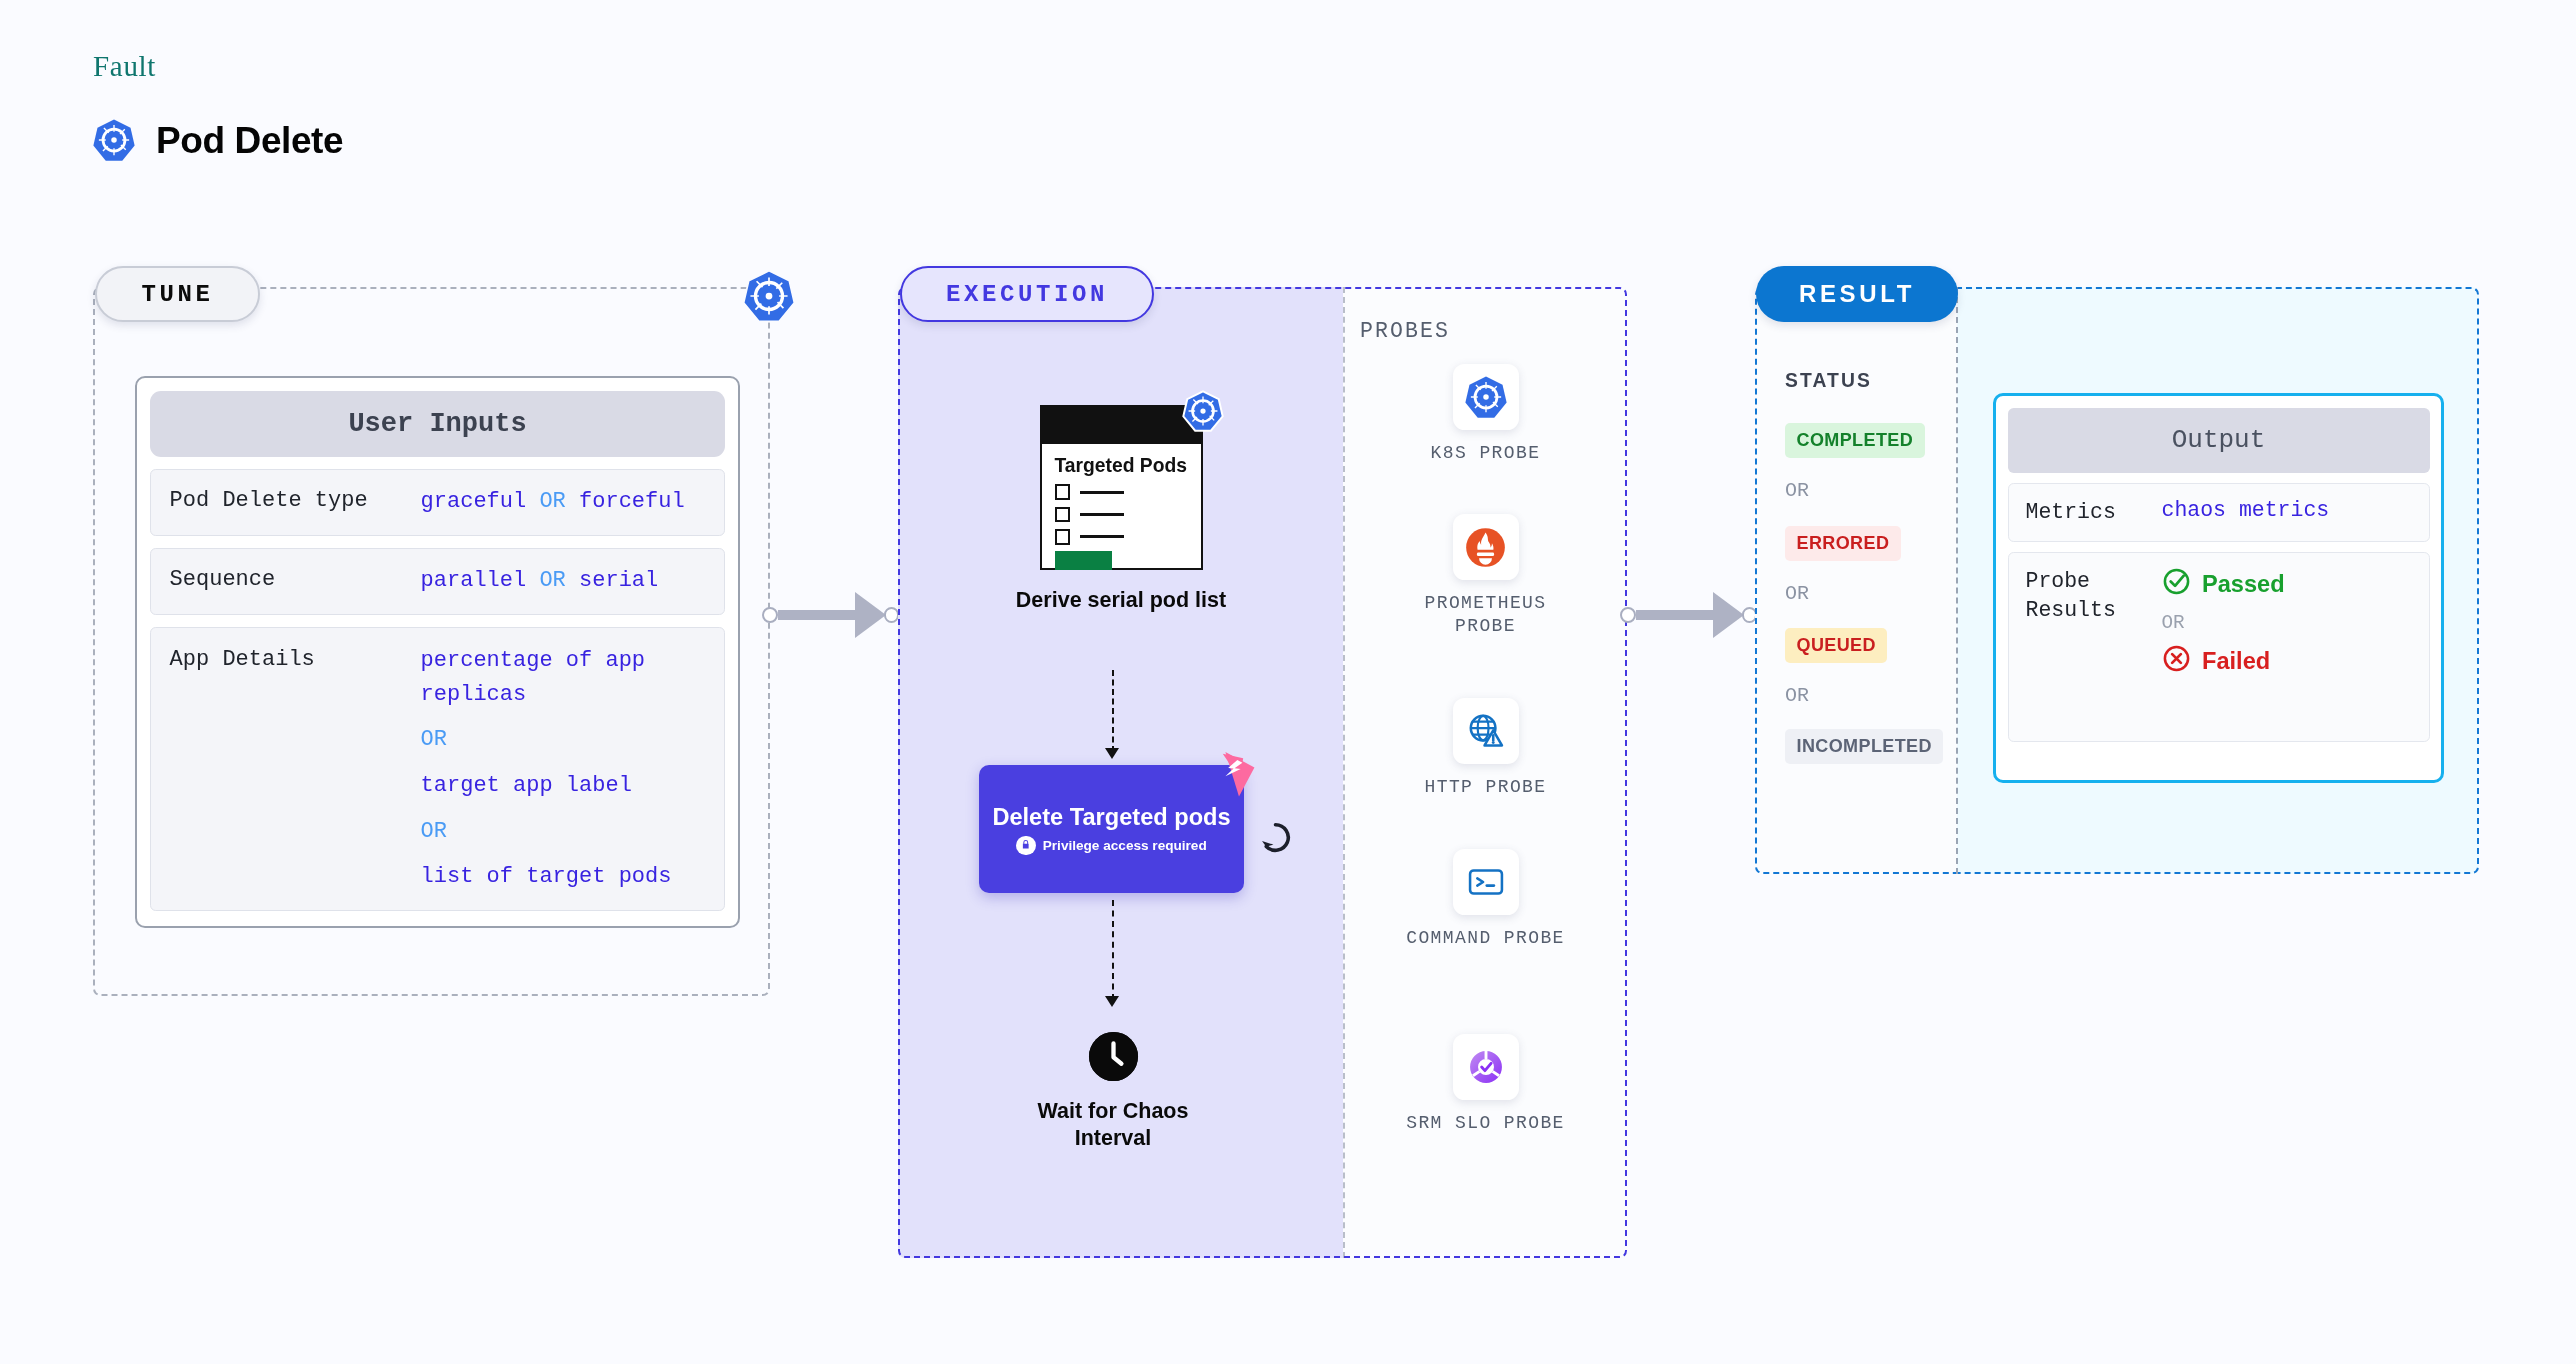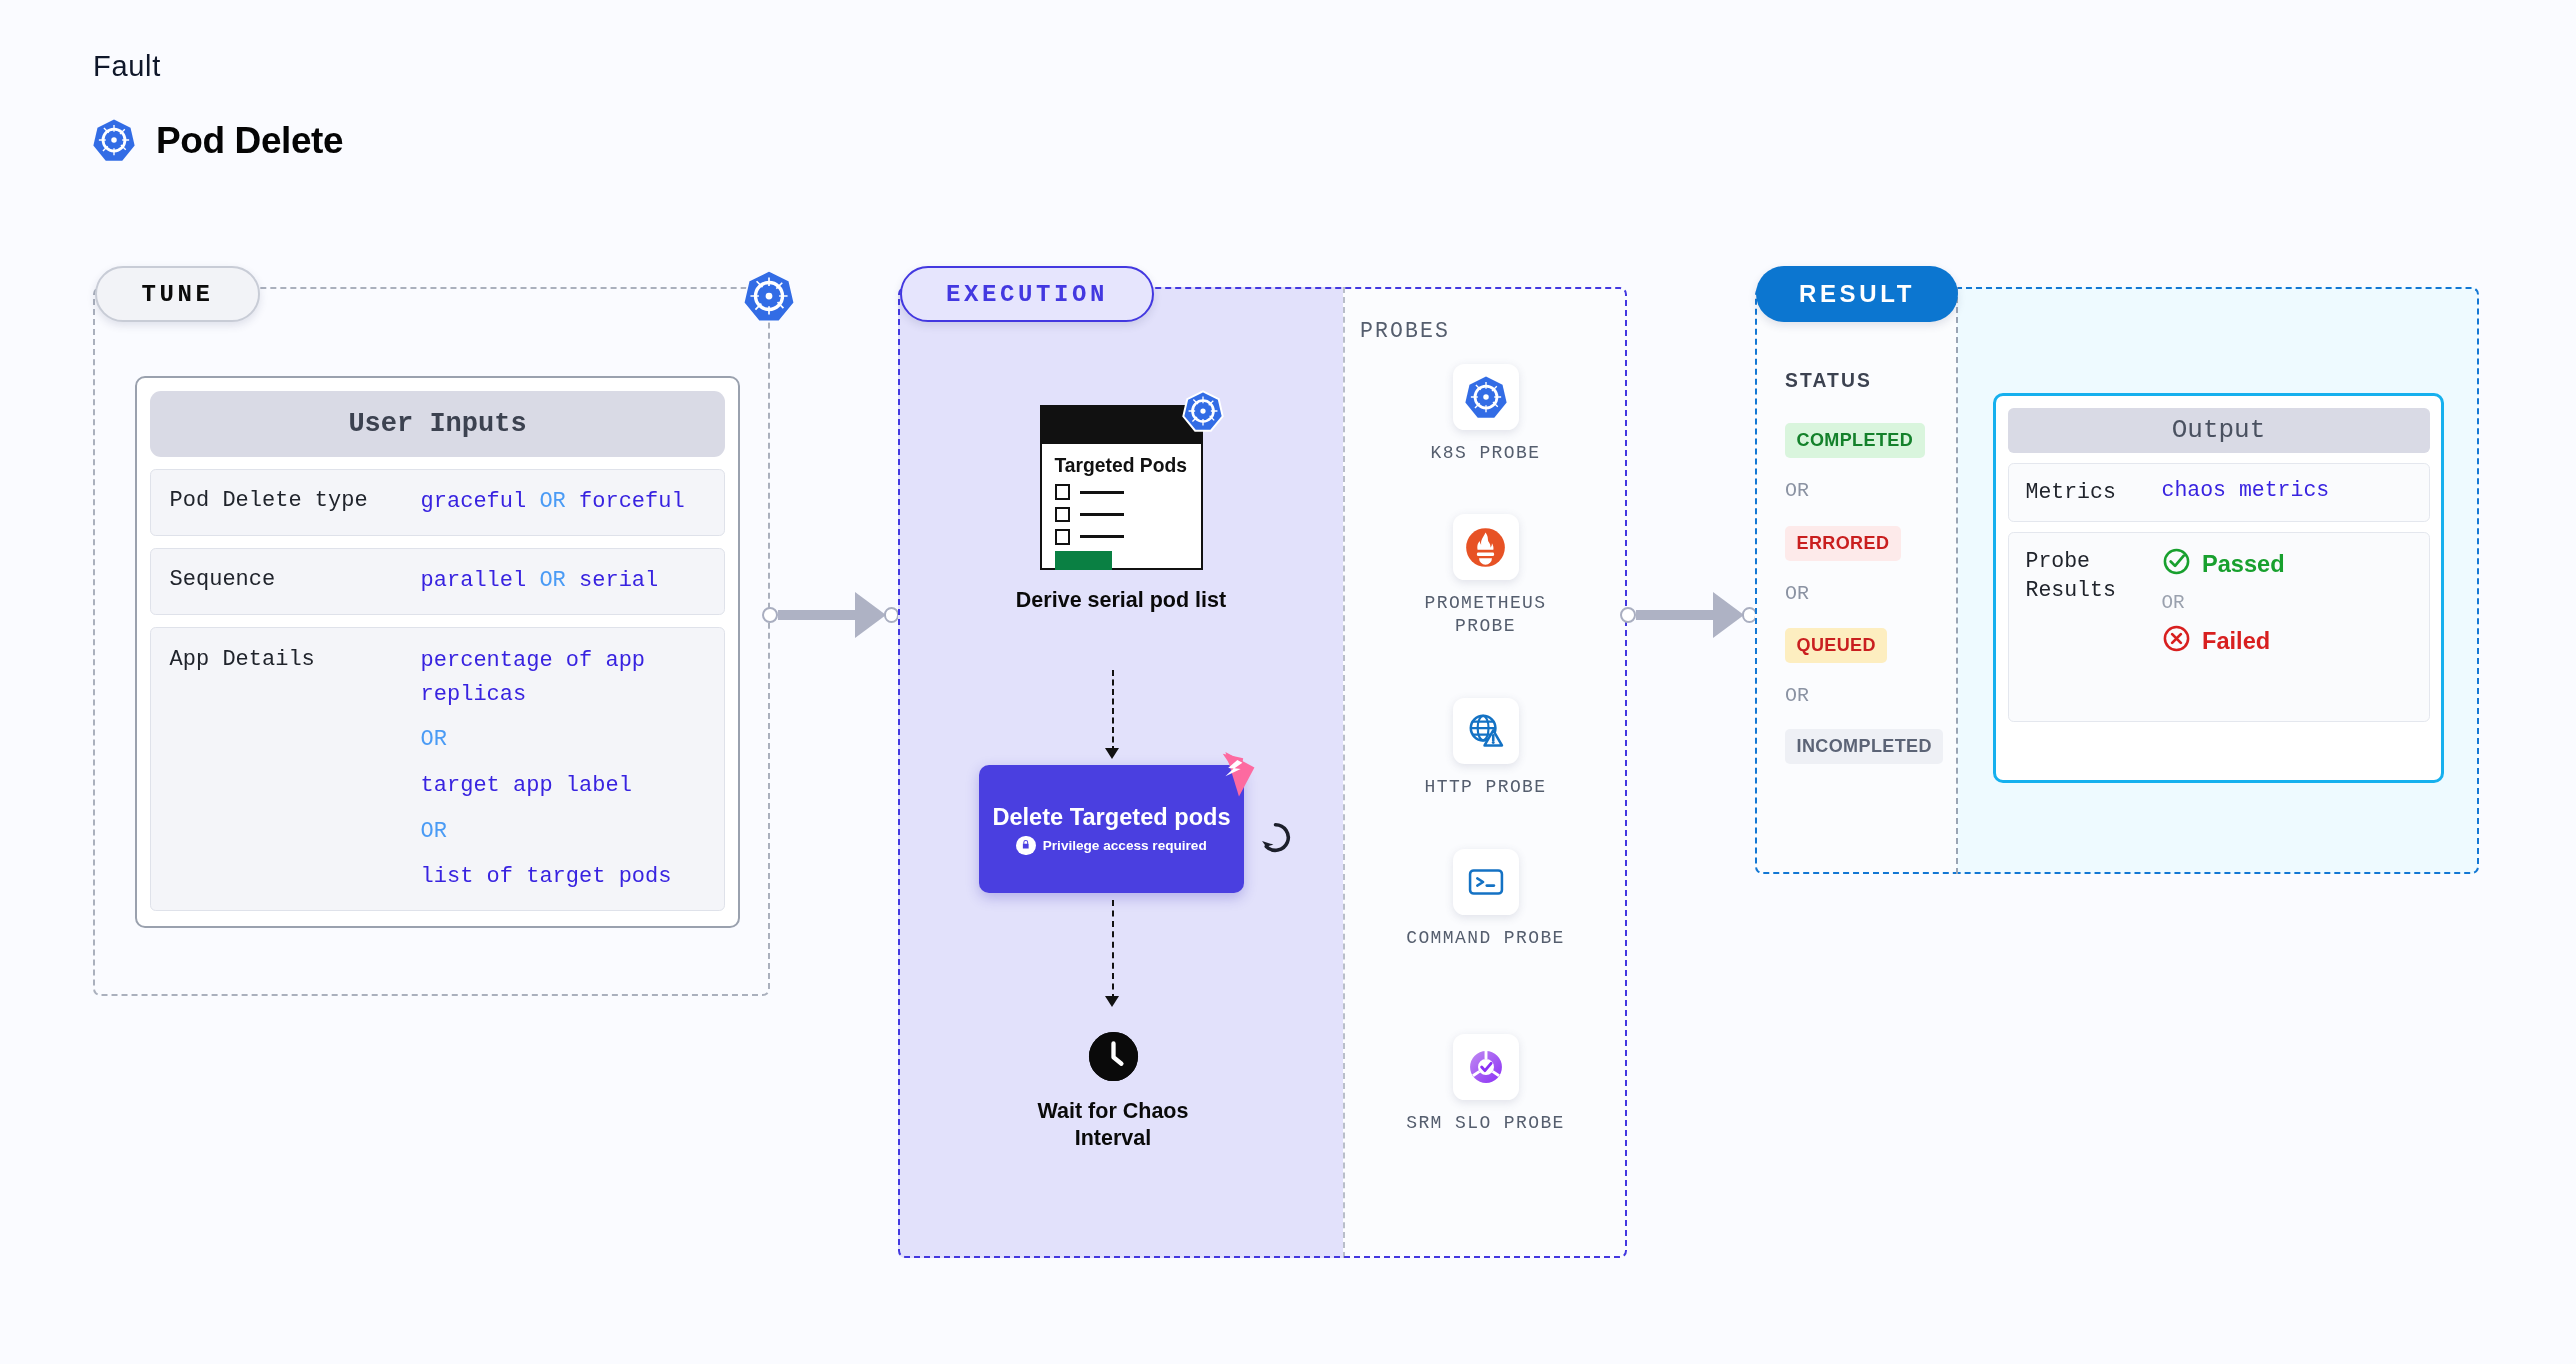--- a/index.html
+++ b/index.html
@@ -9,22 +9,22 @@
     position: relative;
     font-family: "Liberation Sans", sans-serif;
     -webkit-font-smoothing: antialiased;
     overflow: hidden;
   }
   .mono { font-family: "Liberation Mono", monospace; }
 
   
   #header-fault-label {
     position: absolute; left: 93px; top: 50px;
-    font-family: Liberation Sans, sans-serif;
-    font-size: 29px; color: #0f172a; letter-spacing: 0.7px;
+    font-family: Liberation Serif, serif;
+    font-size: 29px; color: #0f766e; letter-spacing: 0.7px;
   }
   #fault-title-row {
     position: absolute; left: 92px; top: 118px;
     display: flex; align-items: center; gap: 20px;
   }
   #fault-title-text {
     font-size: 37px; font-weight: bold; color: #050505;
     letter-spacing: -0.4px;
   }
 
@@ -203,21 +203,21 @@
   .status-or {
     position: absolute; left: 1785px; font-size: 20px; color: #8b93a3;
     font-family: "Liberation Mono", monospace;
   }
 
   #output-card {
     position: absolute; left: 1993px; top: 393px; width: 451px; height: 390px;
     background: #fff; border: 3.6px solid #16b0ee; border-radius: 10px; padding: 11.5px;
   }
   .out-head {
-    background: #d9dae5; border-radius: 5.7px; height: 45px;
+    background: #d9dae5; border-radius: 5.7px; height: 65px;
     display: flex; align-items: center; justify-content: center;
     font-family: "Liberation Mono", monospace; font-size: 26px; color: #4a5160;
   }
   .out-row {
     margin-top: 10px; background: #fafbfd; border: 1.4px solid #e4e7ee;
     border-radius: 5.7px; display: flex; align-items: flex-start; padding: 14.3px 17px;
   }
   .out-row .k {
     font-family: "Liberation Mono", monospace; font-size: 21.5px; color: #20242c;
     width: 136px; flex: none; line-height: 1.35;

